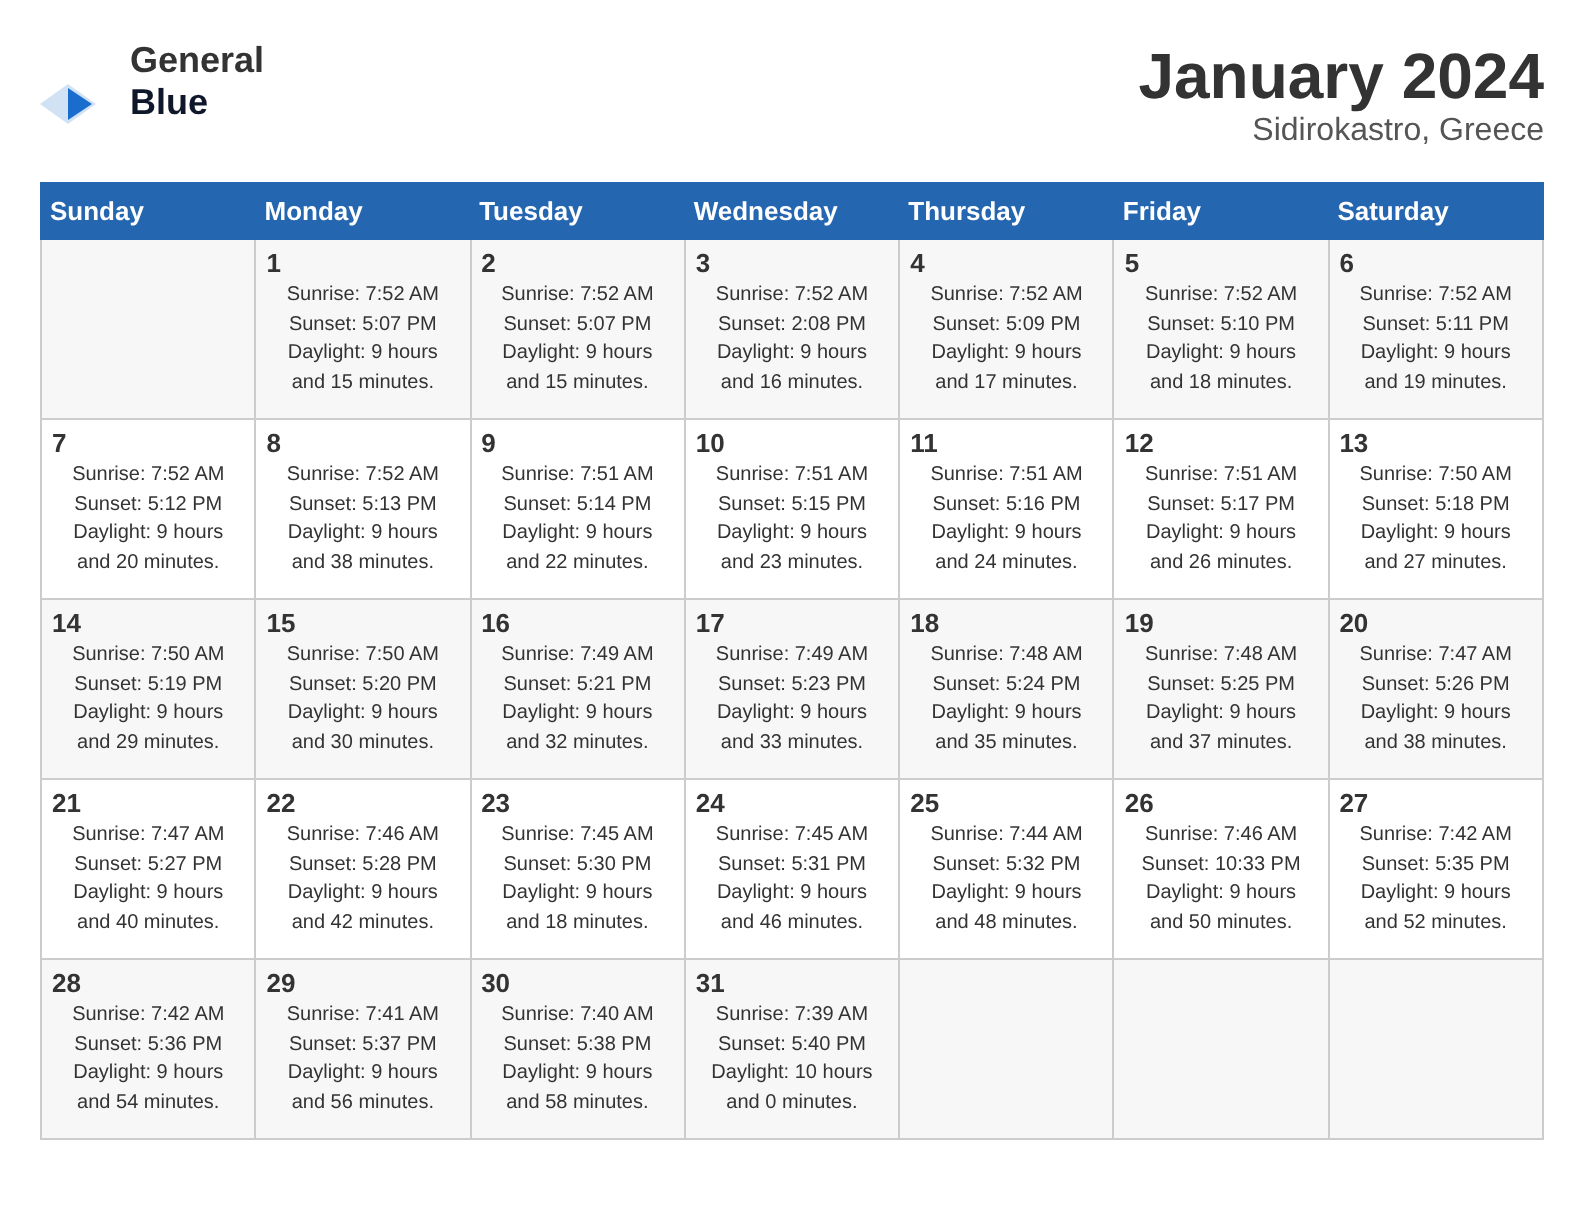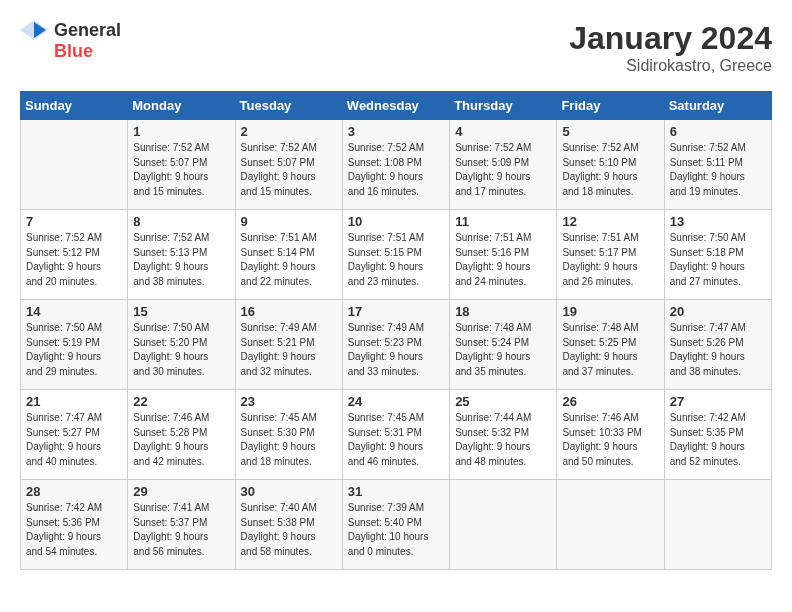--- a/index.html
+++ b/index.html
@@ -11,32 +11,32 @@
       padding: 20px;
     }
     .header {
       display: flex;
       justify-content: space-between;
       align-items: flex-start;
       margin-bottom: 16px;
     }
     .logo {
       display: flex;
-      align-items: flex-start;
-      gap: 6px;
+      align-items: flex-end;
+      gap: 17px;
     }
     .logo-text-general {
       font-size: 18px;
       font-weight: bold;
       color: #333;
     }
     .logo-text-blue {
       font-size: 18px;
       font-weight: bold;
-      color: #ef4444;
+      color: #0f172a;
     }
     .logo-icon {
       width: 28px;
       height: 20px;
     }
     .title-block {
       text-align: right;
     }
     .calendar-title {
       font-size: 32px;
@@ -80,20 +80,21 @@
     .day-number {
       font-size: 13px;
       font-weight: bold;
       display: block;
       margin-bottom: 2px;
     }
     .day-info {
       line-height: 1.45;
       font-size: 10px;
       color: #333;
+      text-align: center;
     }
   </style>
 </head>
 <body>
 
 <div class="header">
   <div class="logo">
     <svg class="logo-icon" viewBox="0 0 28 20" xmlns="http://www.w3.org/2000/svg">
       <polygon points="14,0 28,10 14,20 0,10" fill="#1a6dcc" opacity="0.2"></polygon>
       <polygon points="14,2 26,10 14,18" fill="#1a6dcc"></polygon>
@@ -127,21 +128,21 @@
         <td>
           <span class="day-number">1</span>
           <div class="day-info"><span>Sunrise: 7:52 AM</span><br><span>Sunset: 5:07 PM</span><br><span>Daylight: 9 hours</span><br><span>and 15 minutes.</span></div>
         </td>
         <td>
           <span class="day-number">2</span>
           <div class="day-info"><span>Sunrise: 7:52 AM</span><br><span>Sunset: 5:07 PM</span><br><span>Daylight: 9 hours</span><br><span>and 15 minutes.</span></div>
         </td>
         <td>
           <span class="day-number">3</span>
-          <div class="day-info"><span>Sunrise: 7:52 AM</span><br><span>Sunset: 1:08 PM</span><br><span>Daylight: 9 hours</span><br><span>and 16 minutes.</span></div>
+          <div class="day-info"><span>Sunrise: 7:52 AM</span><br><span>Sunset: 2:08 PM</span><br><span>Daylight: 9 hours</span><br><span>and 16 minutes.</span></div>
         </td>
         <td>
           <span class="day-number">4</span>
           <div class="day-info"><span>Sunrise: 7:52 AM</span><br><span>Sunset: 5:09 PM</span><br><span>Daylight: 9 hours</span><br><span>and 17 minutes.</span></div>
         </td>
         <td>
           <span class="day-number">5</span>
           <div class="day-info"><span>Sunrise: 7:52 AM</span><br><span>Sunset: 5:10 PM</span><br><span>Daylight: 9 hours</span><br><span>and 18 minutes.</span></div>
         </td>
         <td>

